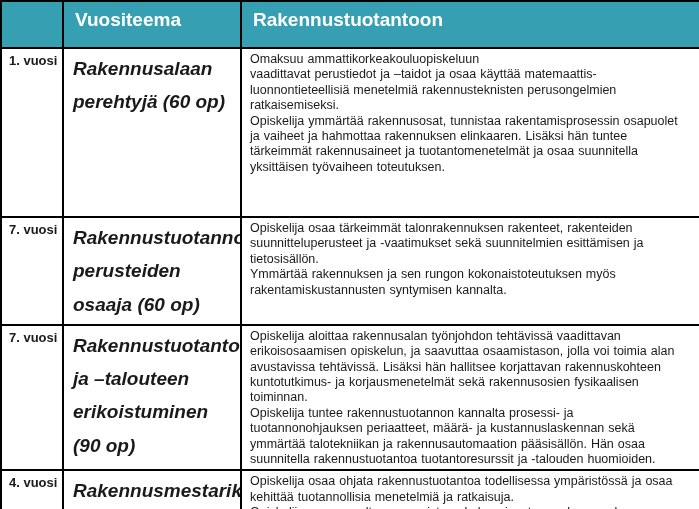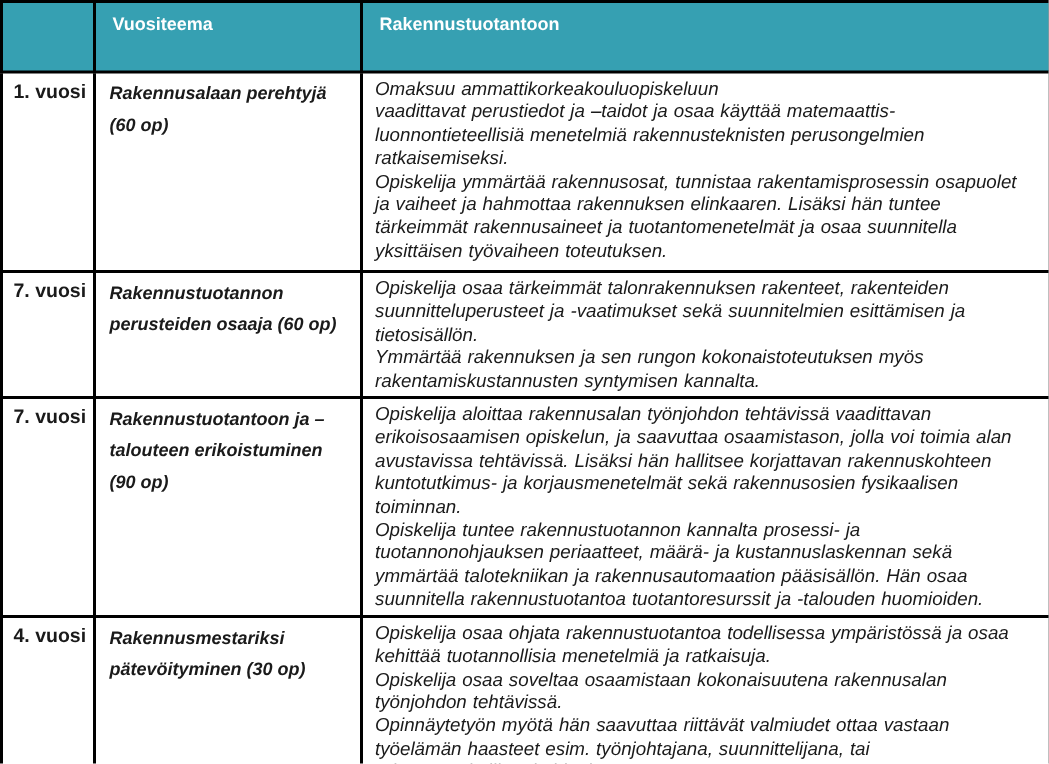--- a/index.html
+++ b/index.html
@@ -18,48 +18,47 @@
   }
   table.curriculum td, table.curriculum th{
     border:2px solid var(--border);
     vertical-align:top;
     box-sizing:border-box;
     overflow:hidden;
   }
   thead th{
     background:var(--header-bg);
     color:var(--header-text);
-    font-size:12px;
+    font-size:19px;
     font-weight:bold;
     text-align:left;
     padding:7px 10px 4px 11px;
     height:47px;
   }
   td.year-cell{
     font-size:13px;
     font-weight:bold;
     padding:4px 4px 4px 7px;
     white-space:nowrap;
   }
   td.theme-cell{
-    font-size:12px;
+    font-size:19px;
     font-weight:bold;
     font-style:italic;
     line-height:1.75;
     padding:3px 8px 3px 9px;
   }
   td.goals-cell{
     font-size:12.5px;
-    font-style:italic;
     line-height:15.4px;
     padding:3px 16px 2px 8px;
     white-space:pre-line;
     word-spacing:0.5px;
   }
-  tr.r1{height:133px;}
+  tr.r1{height:169px;}
   tr.r2{height:84px;}
   tr.r3{height:127px;}
   tr.r4{height:118px;}
 </style>
 </head>
 <body>
 
 <div class="doc">
   <table class="curriculum">
     <colgroup>

